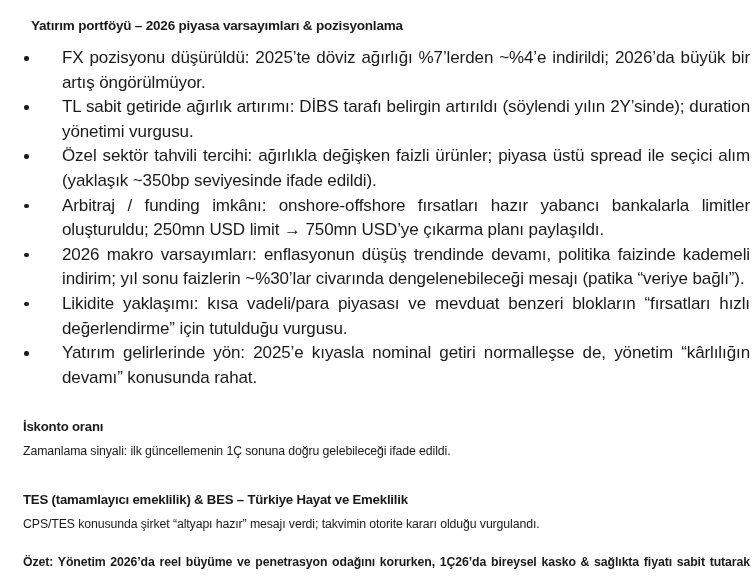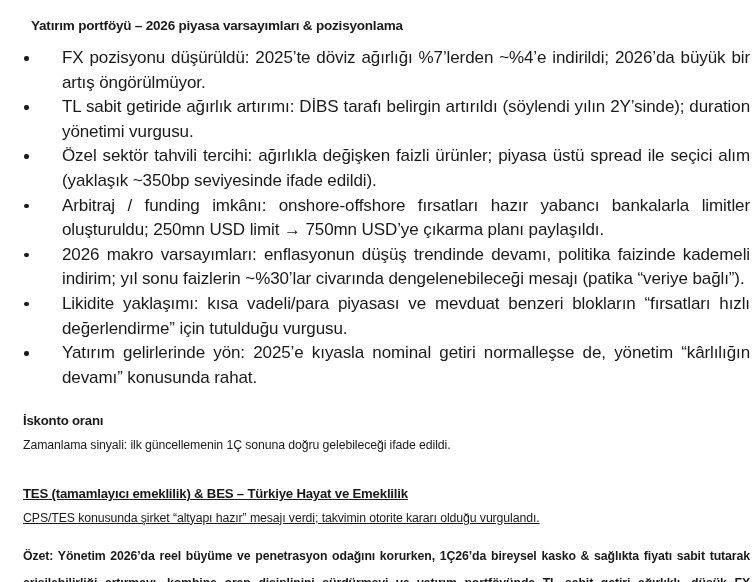--- a/index.html
+++ b/index.html
@@ -27,22 +27,22 @@
     line-height: 24.6px;
     letter-spacing: -0.1px;
     text-align: justify;
   }
   .dot {
     position: absolute; left: 1px; top: 10px;
     width: 4.5px; height: 4.5px; border-radius: 50%;
     background: #1a1a1a;
   }
 
-  .section-1 { margin-top: 18px; }
-  .section-2 { margin-top: 23px; text-decoration: underline; }
+  .section-1 { margin-top: 24px; }
+  .section-2 { margin-top: 23px; }
   .section-heading {
     font-size: 13.2px; font-weight: bold;
     line-height: 25px; letter-spacing: -0.2px;
     margin: 0;
   }
   .para {
     font-size: 12.3px; line-height: 24.6px;
     letter-spacing: -0.1px;
     margin: 0;
   }

